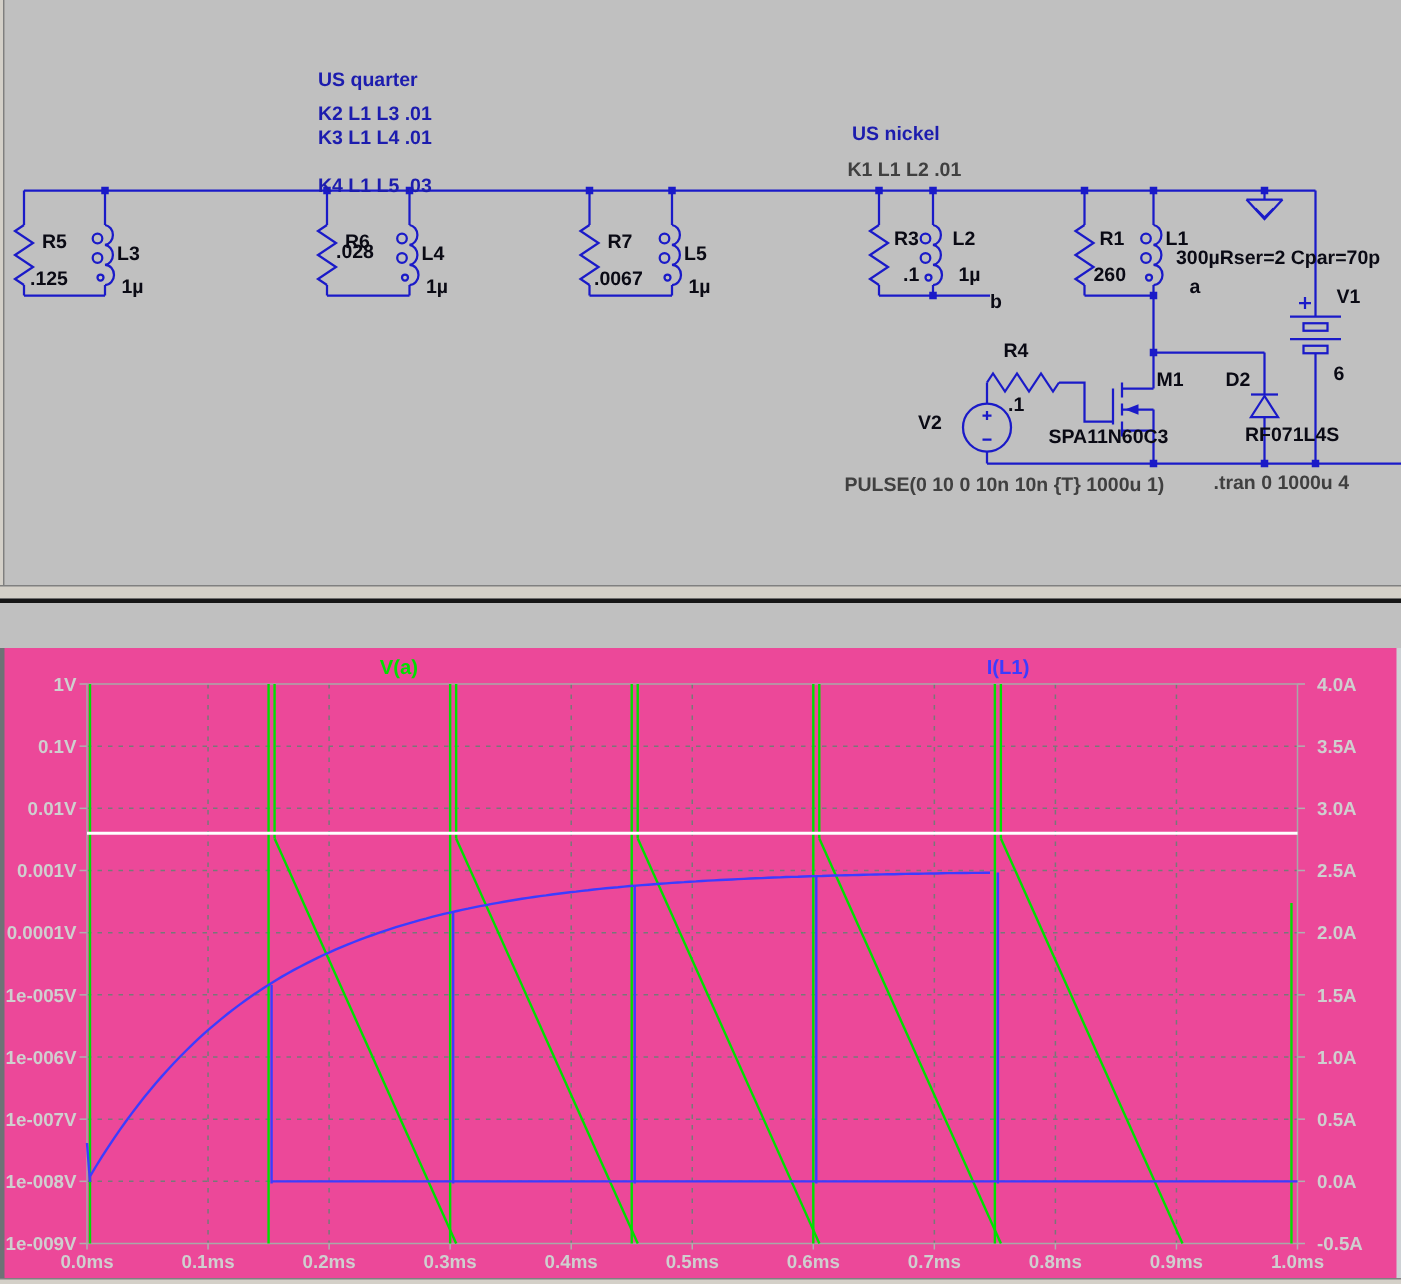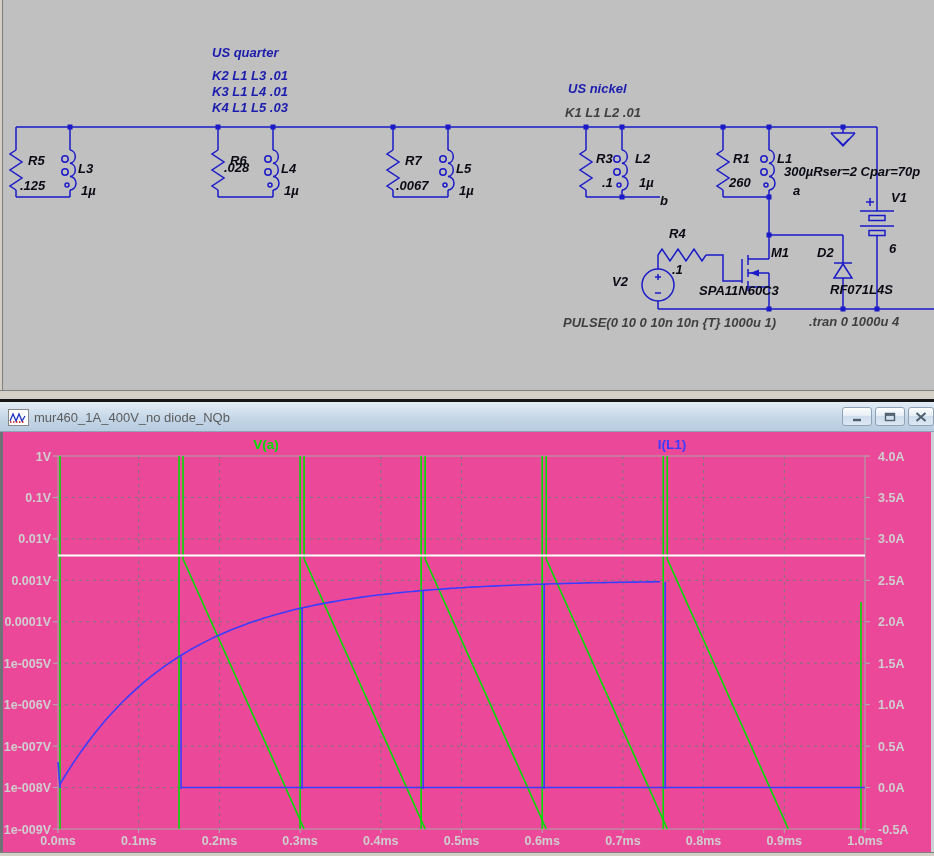--- a/index.html
+++ b/index.html
@@ -1,20 +1,20 @@
 <!DOCTYPE html>
 <html><head>
 <meta charset="utf-8">
 <style>
   html,body{margin:0;padding:0;background:#9a9a9a;}
   #screen{position:relative;width:934px;height:856px;overflow:hidden;
           font-family:"Liberation Sans",sans-serif;background:#c0c0c0;}
 
   
-  #schematic{position:absolute;left:0;top:0;width:934px;height:390px;background:#c0c0c0;font-style:italic;}
+  #schematic{position:absolute;left:0;top:0;width:934px;height:390px;background:#c0c0c0;}
   #schematic .frame-left{position:absolute;left:0;top:0;width:2px;height:100%;background:#d4d0c8;border-right:1px solid #7f7f7f;}
   #schem-svg{position:absolute;left:0;top:0;}
   .slabel{position:absolute;font-size:13px;font-weight:700;color:#0a0a14;white-space:pre;line-height:15px;}
   .navy{color:#1c1cae;}
   .dir{color:#404040;}
 
   
   #win-gap{position:absolute;left:0;top:390px;width:934px;height:9px;background:#d4d0c8;border-top:1px solid #808080;box-sizing:border-box;}
   #win-darkline{position:absolute;left:0;top:399px;width:934px;height:3px;background:#161616;}
 
@@ -173,21 +173,21 @@
         <rect x="766.5" y="232.5" width="5" height="5"></rect>
           <rect x="766.5" y="306.5" width="5" height="5"></rect>
         <rect x="840.5" y="306.5" width="5" height="5"></rect>
           <rect x="874.5" y="306.5" width="5" height="5"></rect>
       </g>
     </svg>
 
     <span class="slabel navy" style="left:212px;top:45px">US quarter</span>
     <span class="slabel navy" style="left:212px;top:68px">K2 L1 L3 .01</span>
     <span class="slabel navy" style="left:212px;top:84px">K3 L1 L4 .01</span>
-    <span class="slabel navy" style="left:212px;top:100px">K4 L1 L5 .03</span>
+    <span class="slabel navy" style="left:212px;top:116px">K4 L1 L5 .03</span>
     <span class="slabel navy" style="left:568px;top:81px">US nickel</span>
     <span class="slabel dir" style="left:565px;top:105px">K1 L1 L2 .01</span>
 
     <span class="slabel" style="left:28px;top:153px">R5</span>
     <span class="slabel" style="left:20px;top:178px">.125</span>
     <span class="slabel" style="left:78px;top:161px">L3</span>
     <span class="slabel" style="left:81px;top:183px">1µ</span>
 
     <span class="slabel" style="left:230px;top:153px">R6</span>
     <span class="slabel" style="left:224px;top:160px">.028</span>
@@ -224,45 +224,20 @@
     <span class="slabel" style="left:817px;top:245px">D2</span>
     <span class="slabel" style="left:830px;top:282px">RF071L4S</span>
 
     <span class="slabel dir" style="left:563px;top:315px">PULSE(0 10 0 10n 10n {T} 1000u 1)</span>
     <span class="slabel dir" style="left:809px;top:314px">.tran 0 1000u 4</span>
   </div>
 
   <div id="win-gap"></div>
   <div id="win-darkline"></div>
 
-  <div id="titlebar">
-    <span class="win-icon">
-      <svg width="17" height="13">
-        <polyline points="1,10 4,3 7,10 10,3 13,10 16,5" fill="none" stroke="#2233bb" stroke-width="1.3"></polyline>
-        <line x1="1" y1="11" x2="16" y2="11" stroke="#cc1111" stroke-width="1.4" stroke-dasharray="1.5,1.5"></line>
-      </svg>
-    </span>
-    <span class="title-text">mur460_1A_400V_no diode_NQb</span>
-    <span class="tb-btn" id="btn-min">
-      <svg width="12" height="10">
-          <line x1="2" y1="8" x2="10" y2="8" stroke="#4f5f6f" stroke-width="2.4"></line>
-        </svg>
-    </span>
-    <span class="tb-btn" id="btn-restore">
-      <svg width="12" height="10">
-          <rect x="1.5" y="1.5" width="9" height="7" fill="none" stroke="#4f5f6f" stroke-width="1.4"></rect>
-          <line x1="1.5" y1="3" x2="10.5" y2="3" stroke="#4f5f6f" stroke-width="1.8"></line>
-        </svg>
-    </span>
-    <span class="tb-btn" id="btn-close">
-      <svg width="11" height="10">
-          <path d="M1,1 L10,9 M10,1 L1,9" stroke="#4f5f6f" stroke-width="2"></path>
-        </svg>
-    </span>
-  </div>
 
   <div id="plot-area">
     <svg id="plot-svg" width="934" height="420">
         <g>
           <line x1="58" y1="397" x2="58" y2="401" stroke="#b0b0b0" stroke-width="1"></line>
           <line x1="138.7" y1="24" x2="138.7" y2="397" stroke="#787878" stroke-width="1" stroke-dasharray="3,4"></line>
           <line x1="138.7" y1="397" x2="138.7" y2="401" stroke="#b0b0b0" stroke-width="1"></line>
           <line x1="219.4" y1="24" x2="219.4" y2="397" stroke="#787878" stroke-width="1" stroke-dasharray="3,4"></line>
           <line x1="219.4" y1="397" x2="219.4" y2="401" stroke="#b0b0b0" stroke-width="1"></line>
           <line x1="300.1" y1="24" x2="300.1" y2="397" stroke="#787878" stroke-width="1" stroke-dasharray="3,4"></line>

